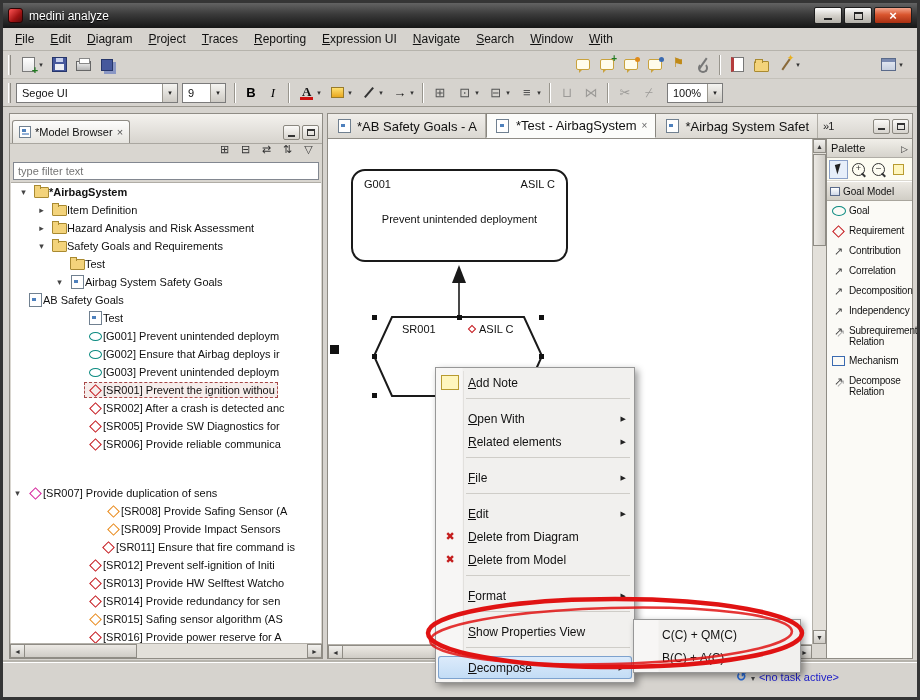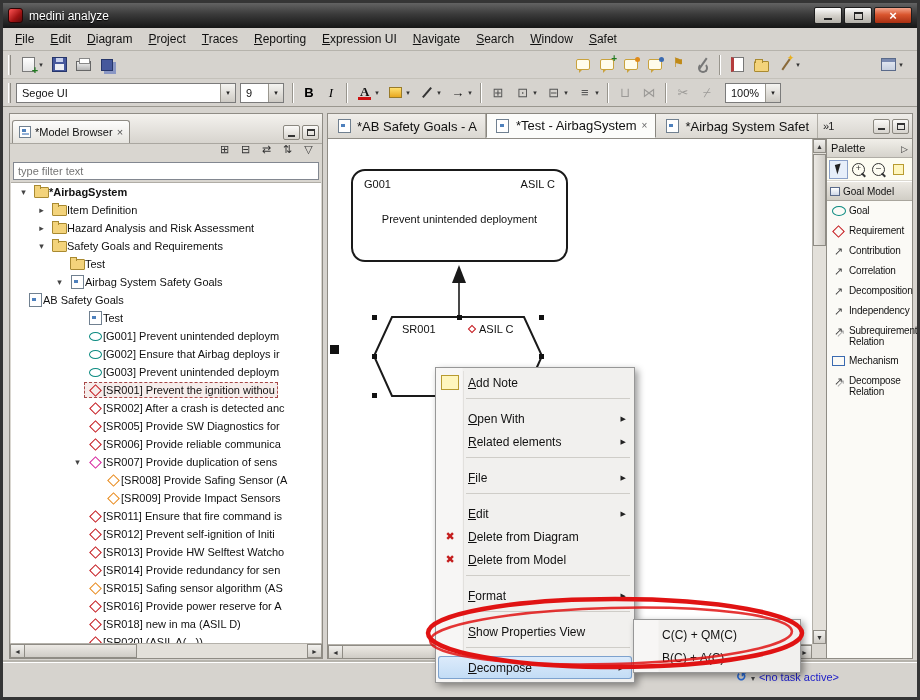--- a/index.html
+++ b/index.html
@@ -62,21 +62,21 @@
   .folder-open-icon::before{content:"";position:absolute;left:0;top:-3px;width:6px;height:3px;background:#f3d37b;border:1px solid #a98a31;border-bottom:none}
   .wand-icon::before{content:"";position:absolute;left:8px;top:2px;width:2px;height:13px;background:#8a6a3a;transform:rotate(35deg)}
   .wand-icon::after{content:"✦";position:absolute;right:0;top:-3px;color:#e8b020;font-size:9px}
   .perspective-icon{width:15px;height:13px;margin:2px 1px;background:linear-gradient(#e9edf5,#c6cfdf);border:1px solid #5a6a8a}
   .perspective-icon::before{content:"";position:absolute;left:0;top:0;right:0;height:3px;background:#7a8ab0}
 
   .combo{display:flex;align-items:stretch;border:1px solid #7b7b7b;background:#fff;height:20px;font-size:11px;margin-right:4px}
   .combo .cv{display:flex;align-items:center;padding:0 5px;flex:1;white-space:nowrap}
   .combo .cb{width:15px;border-left:1px solid #9a978f;background:linear-gradient(#f5f4f1,#cdcac4);display:flex;align-items:center;justify-content:center}
   .combo .cb::before{content:"▾";font-size:7px;color:#222}
-  .font-combo{width:220px}.size-combo{width:44px}.zoom-combo{width:56px;margin-left:6px}
+  .font-combo{width:162px}.size-combo{width:44px}.zoom-combo{width:56px;margin-left:6px}
   .fbtn{width:22px;height:22px;border:none;background:none;display:flex;align-items:center;justify-content:center;font-size:13px}
   .fbtn.bold{font-weight:bold}
   .fbtn.italic{font-style:italic;font-family:"Liberation Serif",serif}
   .tsep2{width:2px;height:20px;margin:0 4px;border-left:1px solid #98958d;border-right:1px solid #fff}
   .fontcolor-icon{width:17px;height:17px;display:flex;align-items:flex-start;justify-content:center;
     font-family:"Liberation Serif",serif;font-weight:bold;font-size:13px}
   .fontcolor-icon::after{content:"";position:absolute;left:2px;bottom:1px;width:13px;height:3px;background:#cc1111}
   .fill-icon{width:13px;height:11px;margin:3px 2px;background:linear-gradient(#ffe070,#e8a820);border:1px solid #997b2a}
   .pen-icon::before{content:"";position:absolute;left:8px;top:2px;width:2px;height:13px;background:#333;transform:rotate(40deg)}
   .arrow-icon{width:17px;height:17px;display:flex;align-items:center;justify-content:center;font-size:13px}
@@ -236,21 +236,21 @@
   <span class="mitem">File</span>
       <span class="mitem">Edit</span>
       <span class="mitem">Diagram</span>
       <span class="mitem">Project</span>
       <span class="mitem">Traces</span>
       <span class="mitem">Reporting</span>
       <span class="mitem">Expression UI</span>
       <span class="mitem">Navigate</span>
       <span class="mitem">Search</span>
       <span class="mitem">Window</span>
-      <span class="mitem">Safet</span>
+      <span class="mitem">With</span>
     </div>
 
   <div class="toolbar tb1">
     <span class="grip"></span>
     <span style="display:contents">
       
     <span class="tbtn dd">
           <span class="tico new-file-icon"></span>
         </span><span class="tbtn">
           <span class="tico save-icon"></span>
@@ -483,21 +483,21 @@
           </div>
 
           <div class="tree-row" style="padding-left: 60px;">
             <span class="tw"></span>
             <span class="trc">
               <span class="ti req-icon"></span>
               <span class="tl">[SR006] Provide reliable communica</span>
             </span>
           </div>
 
-          <div class="tree-row expanded" style="padding-left: 60px;">
+          <div class="tree-row expanded" style=" margin-top: 31px;">
             <span class="tw"></span>
             <span class="trc">
               <span class="ti req-pink-icon"></span>
               <span class="tl">[SR007] Provide duplication of sens</span>
             </span>
           </div>
 
           <div class="tree-row" style="padding-left: 78px;">
             <span class="tw"></span>
             <span class="trc">
@@ -507,21 +507,21 @@
           </div>
 
           <div class="tree-row" style="padding-left: 78px;">
             <span class="tw"></span>
             <span class="trc">
               <span class="ti req-orange-icon"></span>
               <span class="tl">[SR009] Provide Impact Sensors</span>
             </span>
           </div>
 
-          <div class="tree-row" style="padding-left: 60px;">
+          <div class="tree-row" style="padding-left: 60px; margin-left: 13px;">
             <span class="tw"></span>
             <span class="trc">
               <span class="ti req-icon"></span>
               <span class="tl">[SR011] Ensure that fire command is</span>
             </span>
           </div>
 
           <div class="tree-row" style="padding-left: 60px;">
             <span class="tw"></span>
             <span class="trc">

